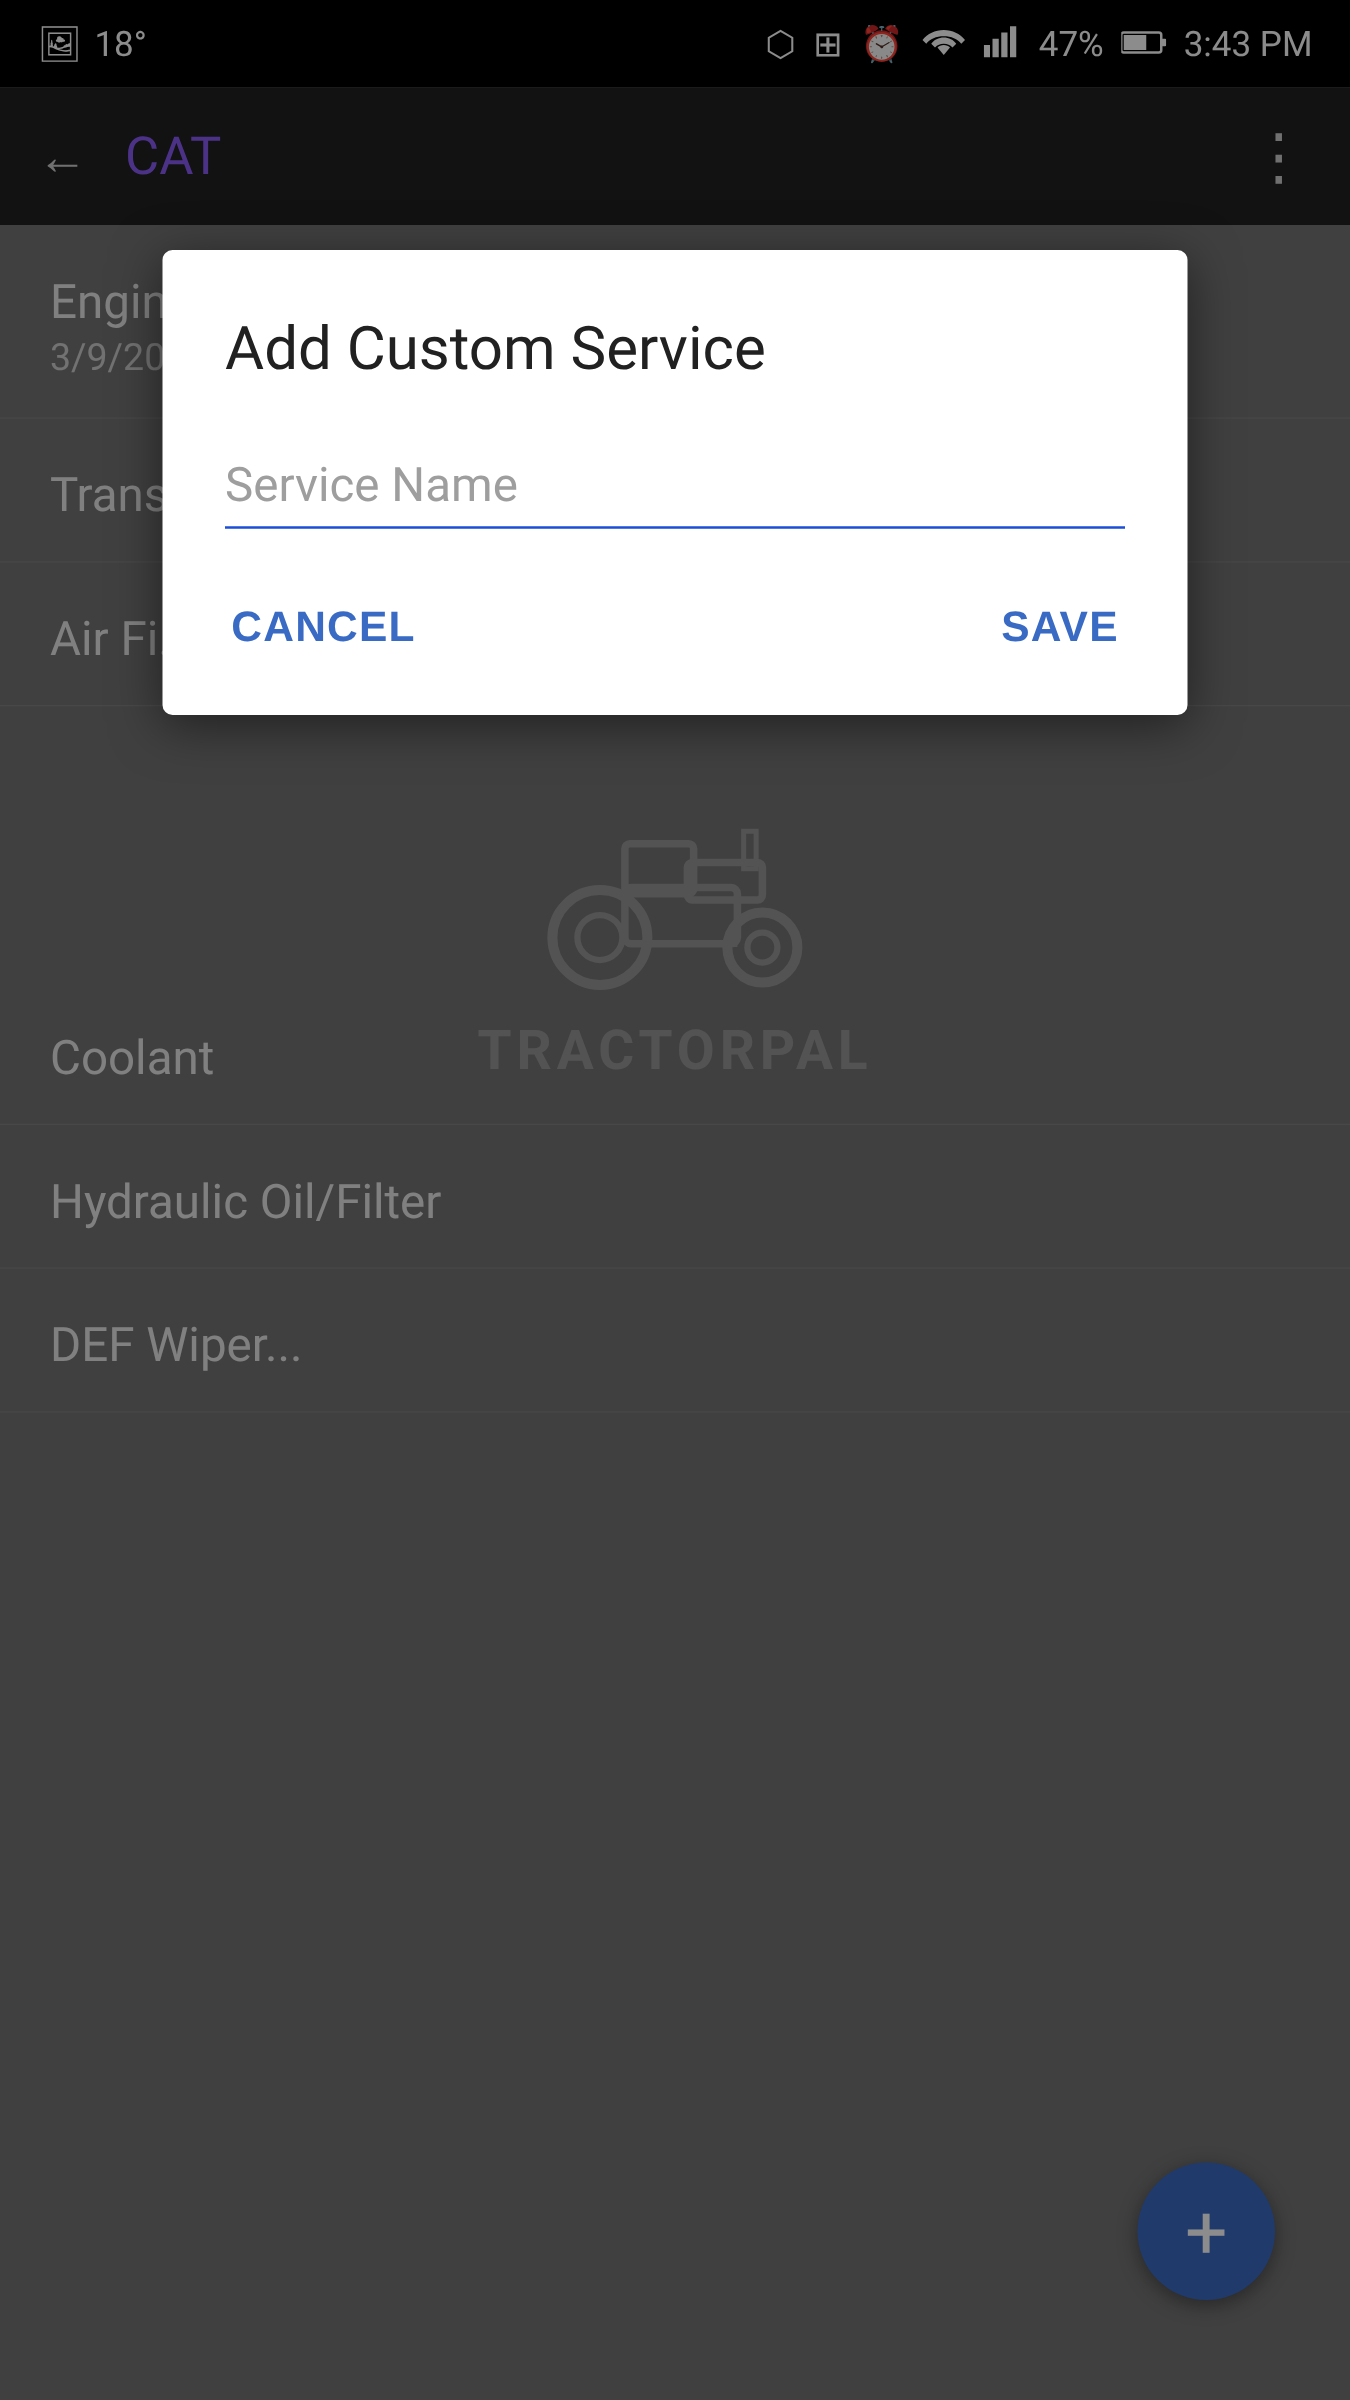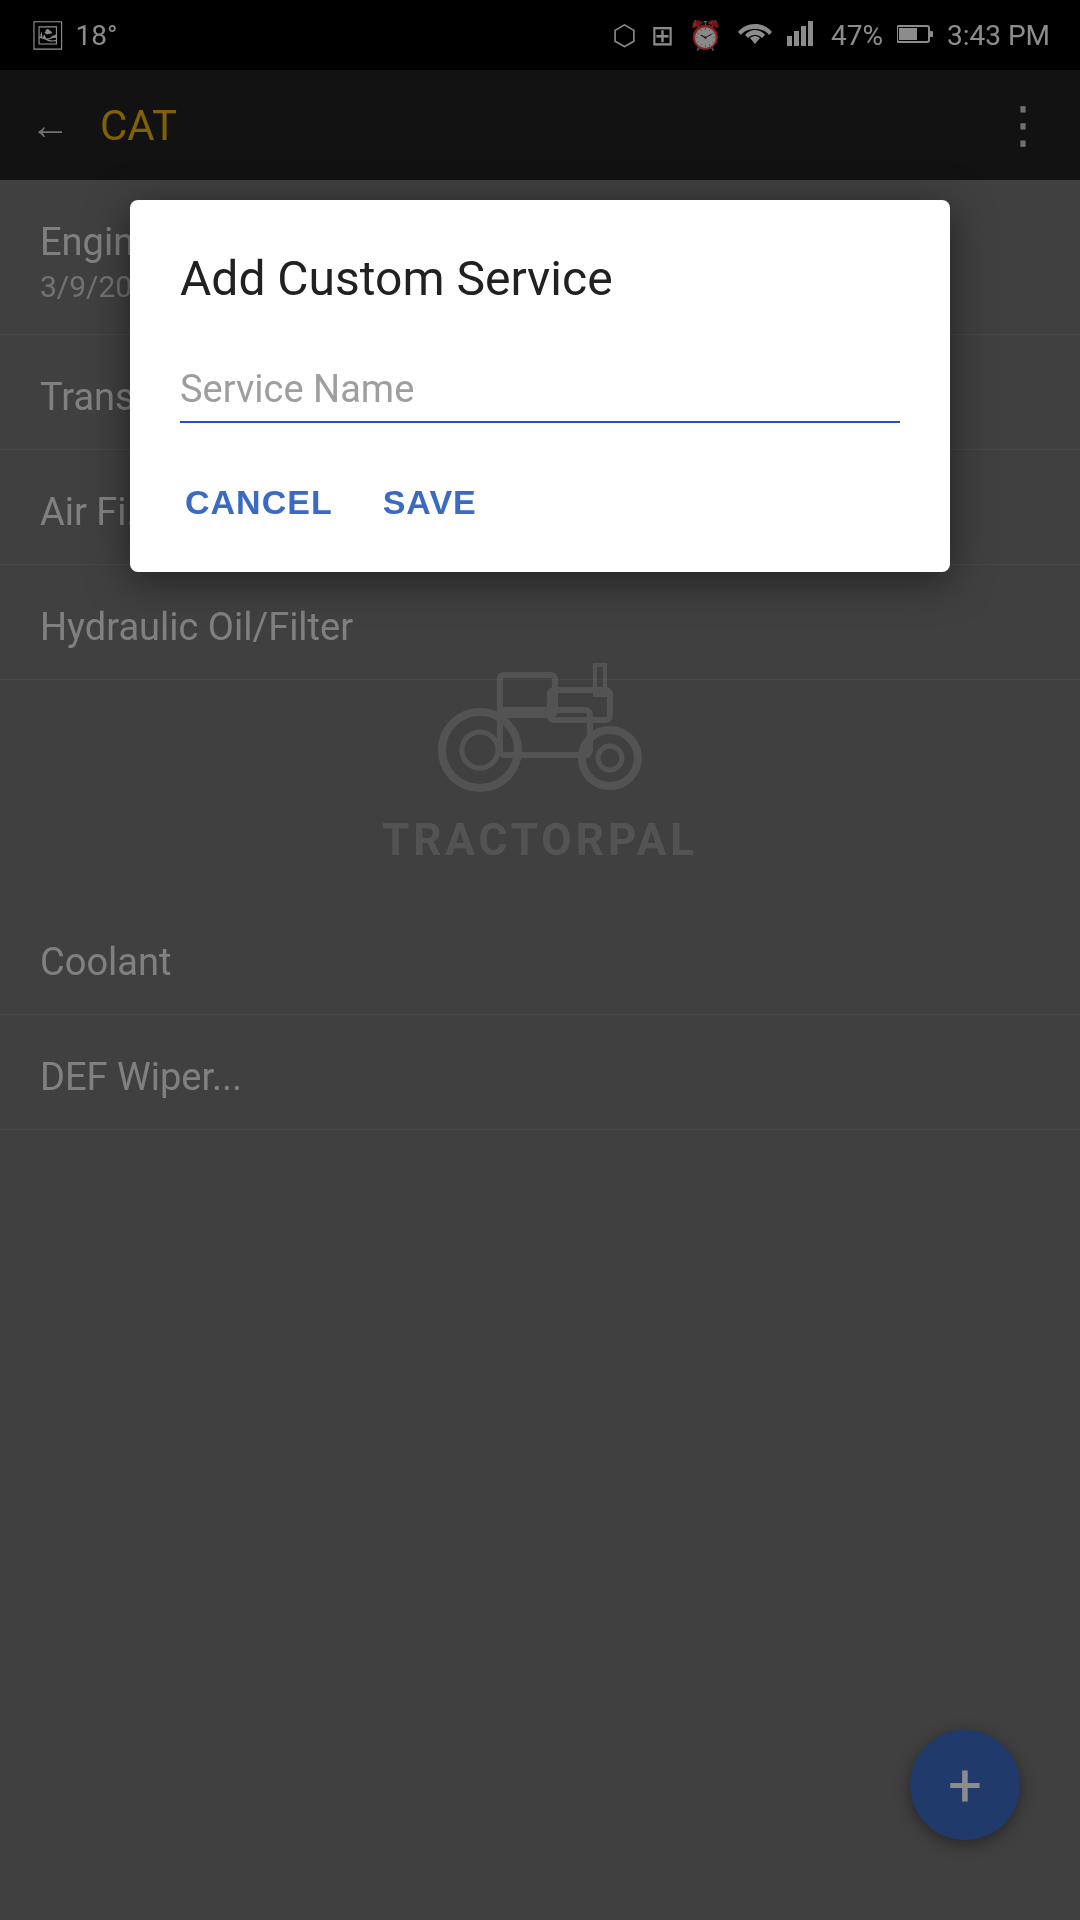--- a/index.html
+++ b/index.html
@@ -57,21 +57,21 @@
 
     .app-bar-back {
       font-size: 40px;
       color: #ccc;
       margin-right: 30px;
       cursor: pointer;
     }
 
     .app-bar-title {
       font-size: 42px;
-      color: #eab308;
+      color: #8b5cf6;
       font-weight: 400;
       flex: 1;
     }
 
     .app-bar-more {
       font-size: 50px;
       color: #ccc;
       letter-spacing: 2px;
     }
 
@@ -192,21 +192,21 @@
       background: transparent;
       font-family: inherit;
     }
 
     .dialog-input::placeholder {
       color: #9e9e9e;
     }
 
     .dialog-actions {
       display: flex;
-      justify-content: flex-start;
+      justify-content: space-between;
       gap: 40px;
       margin-top: 20px;
     }
 
     .dialog-btn {
       font-size: 34px;
       font-weight: bold;
       color: #3a6bc4;
       background: none;
       border: none;
@@ -288,25 +288,25 @@
       <rect x="195" y="55" width="10" height="30" stroke="white" stroke-width="4" fill="none"></rect>
 
       <rect x="100" y="65" width="55" height="40" rx="4" stroke="white" stroke-width="6" fill="none"></rect>
 
       <line x1="190" y1="145" x2="118" y2="145" stroke="white" stroke-width="5"></line>
       <line x1="100" y1="130" x2="100" y2="145" stroke="white" stroke-width="5"></line>
     </svg>
     <div class="watermark-text">TRACTORPAL</div>
   </div>
 
-  <div class="bg-list-item">
-    <div class="bg-list-item-text">Hydraulic Oil/Filter</div>
-  </div>
   <div class="bg-list-item" style="margin-top: 220px;">
     <div class="bg-list-item-text">Coolant</div>
+  </div>
+  <div class="bg-list-item">
+    <div class="bg-list-item-text">Hydraulic Oil/Filter</div>
   </div>
   <div class="bg-list-item">
     <div class="bg-list-item-text">DEF Wiper...</div>
   </div>
 </div>
 
 <div class="fab">
   <span>+</span>
 </div>
 

